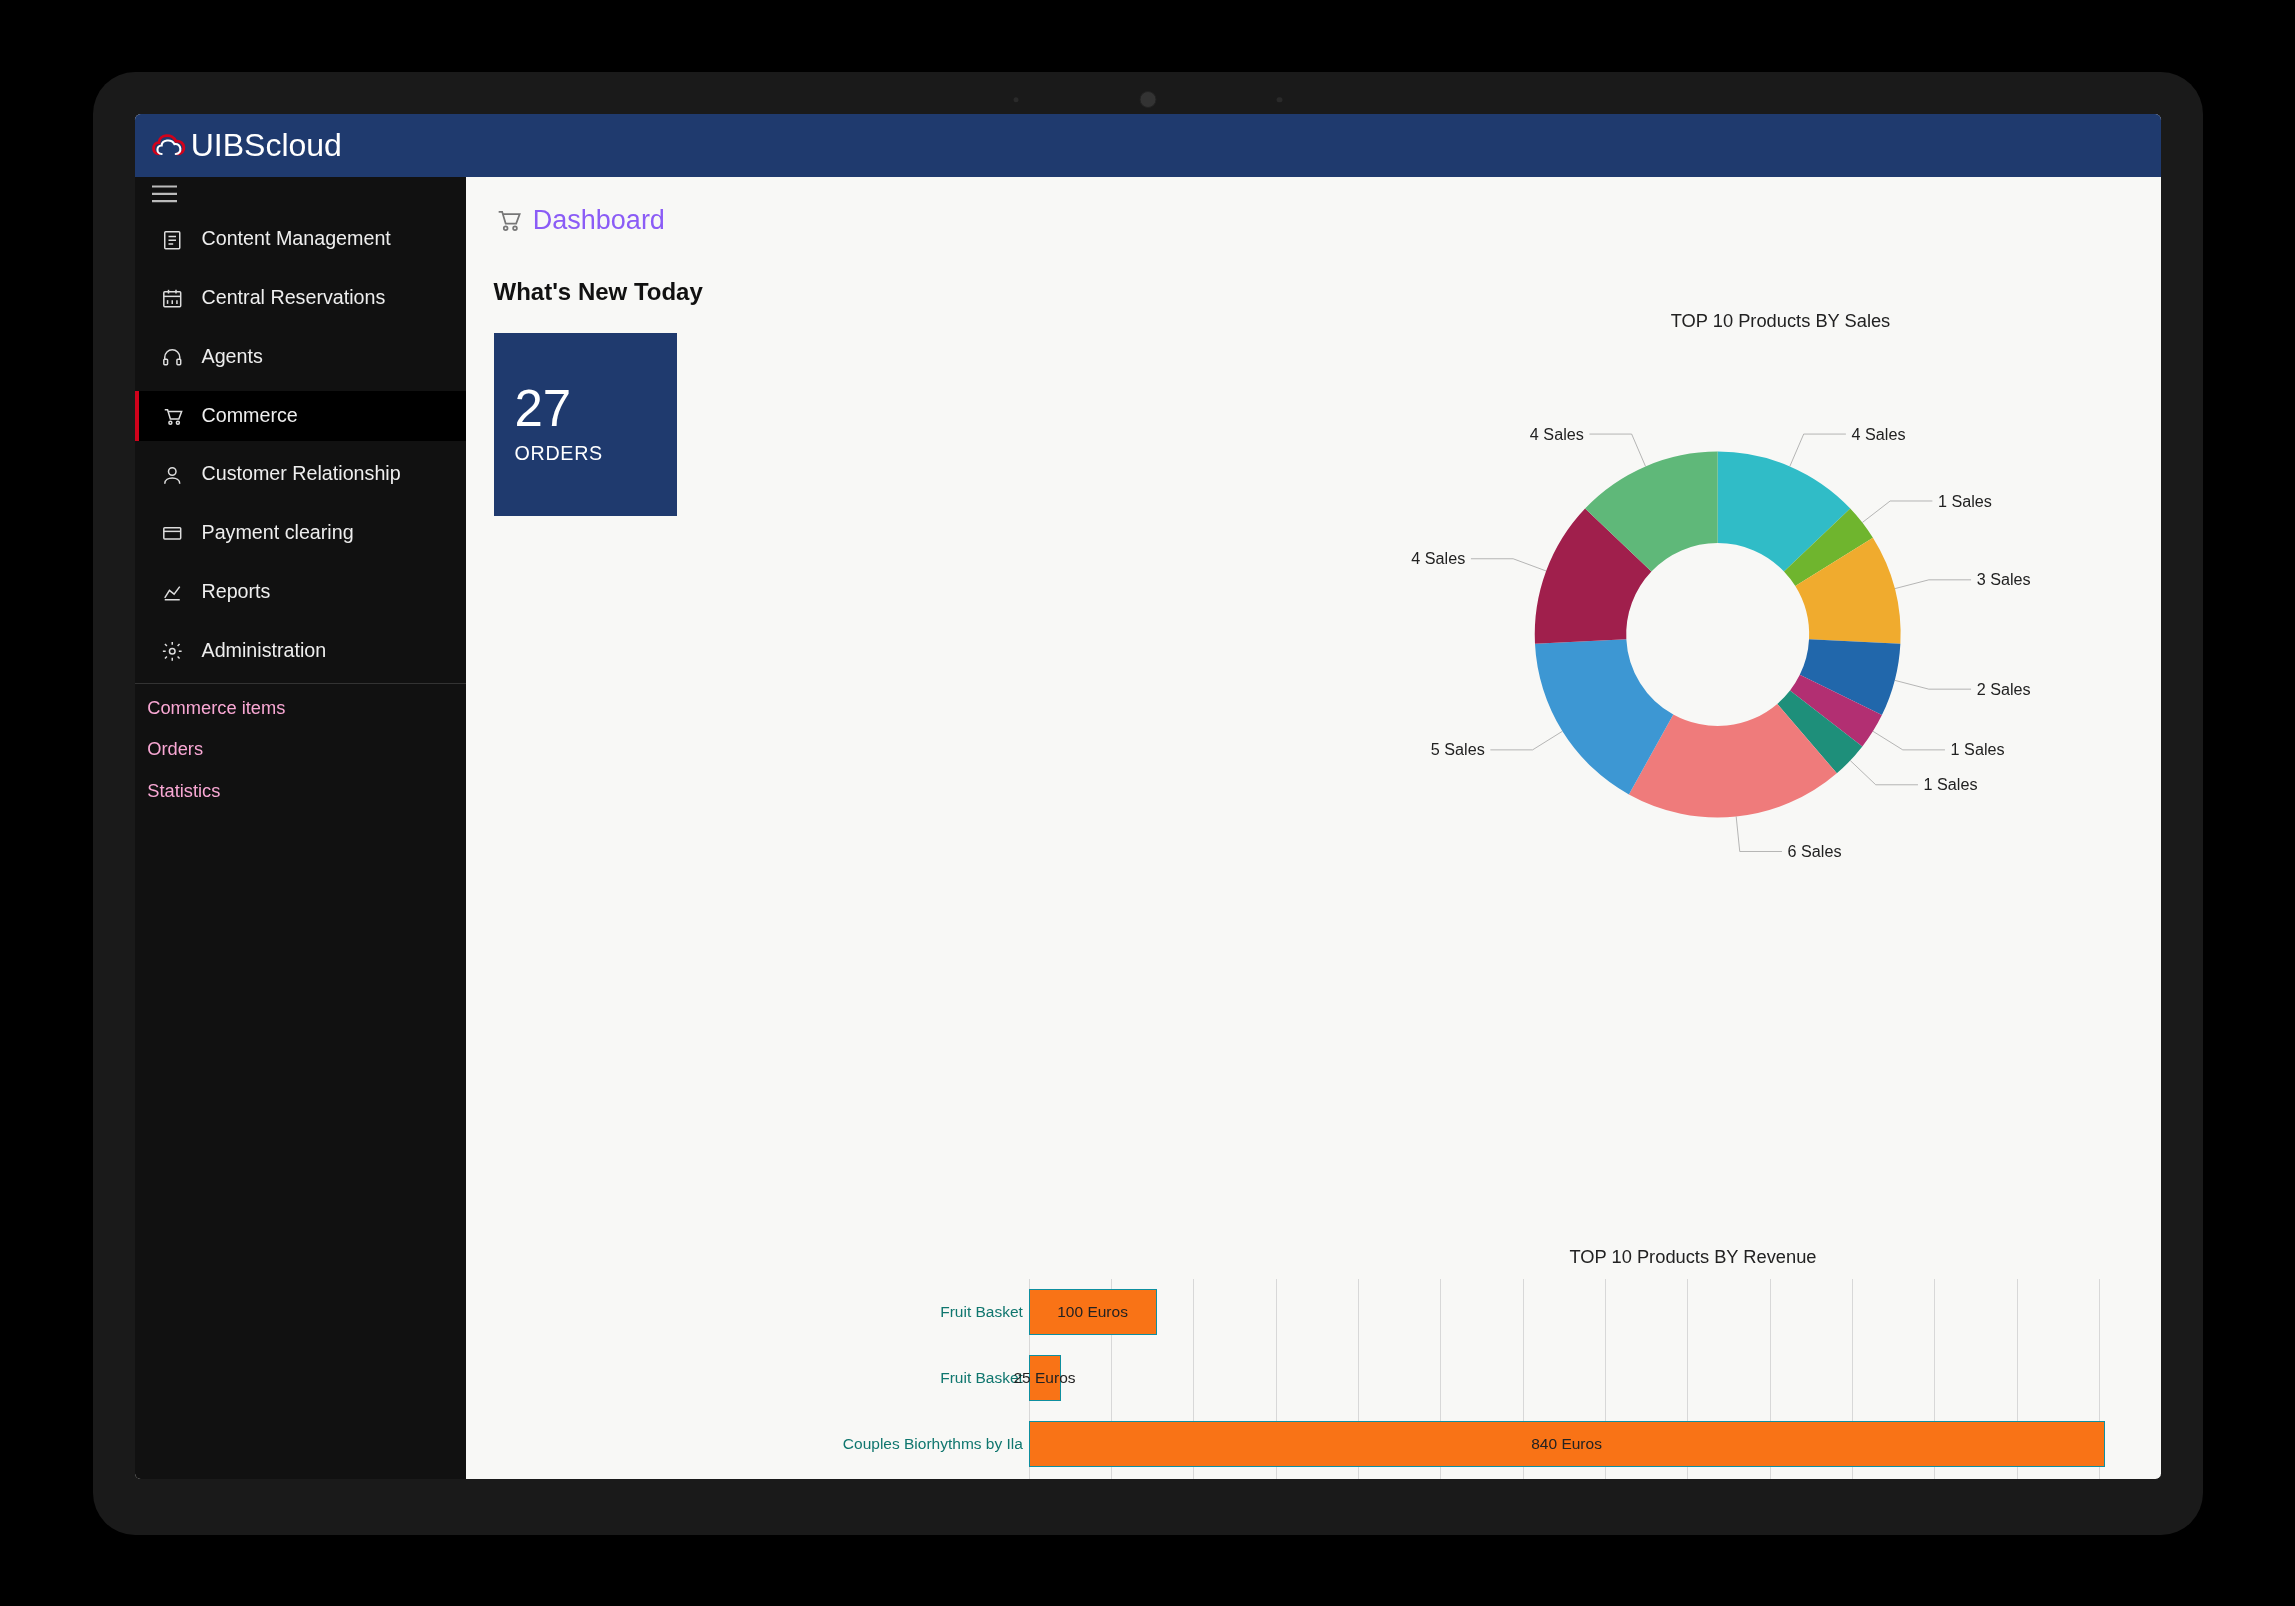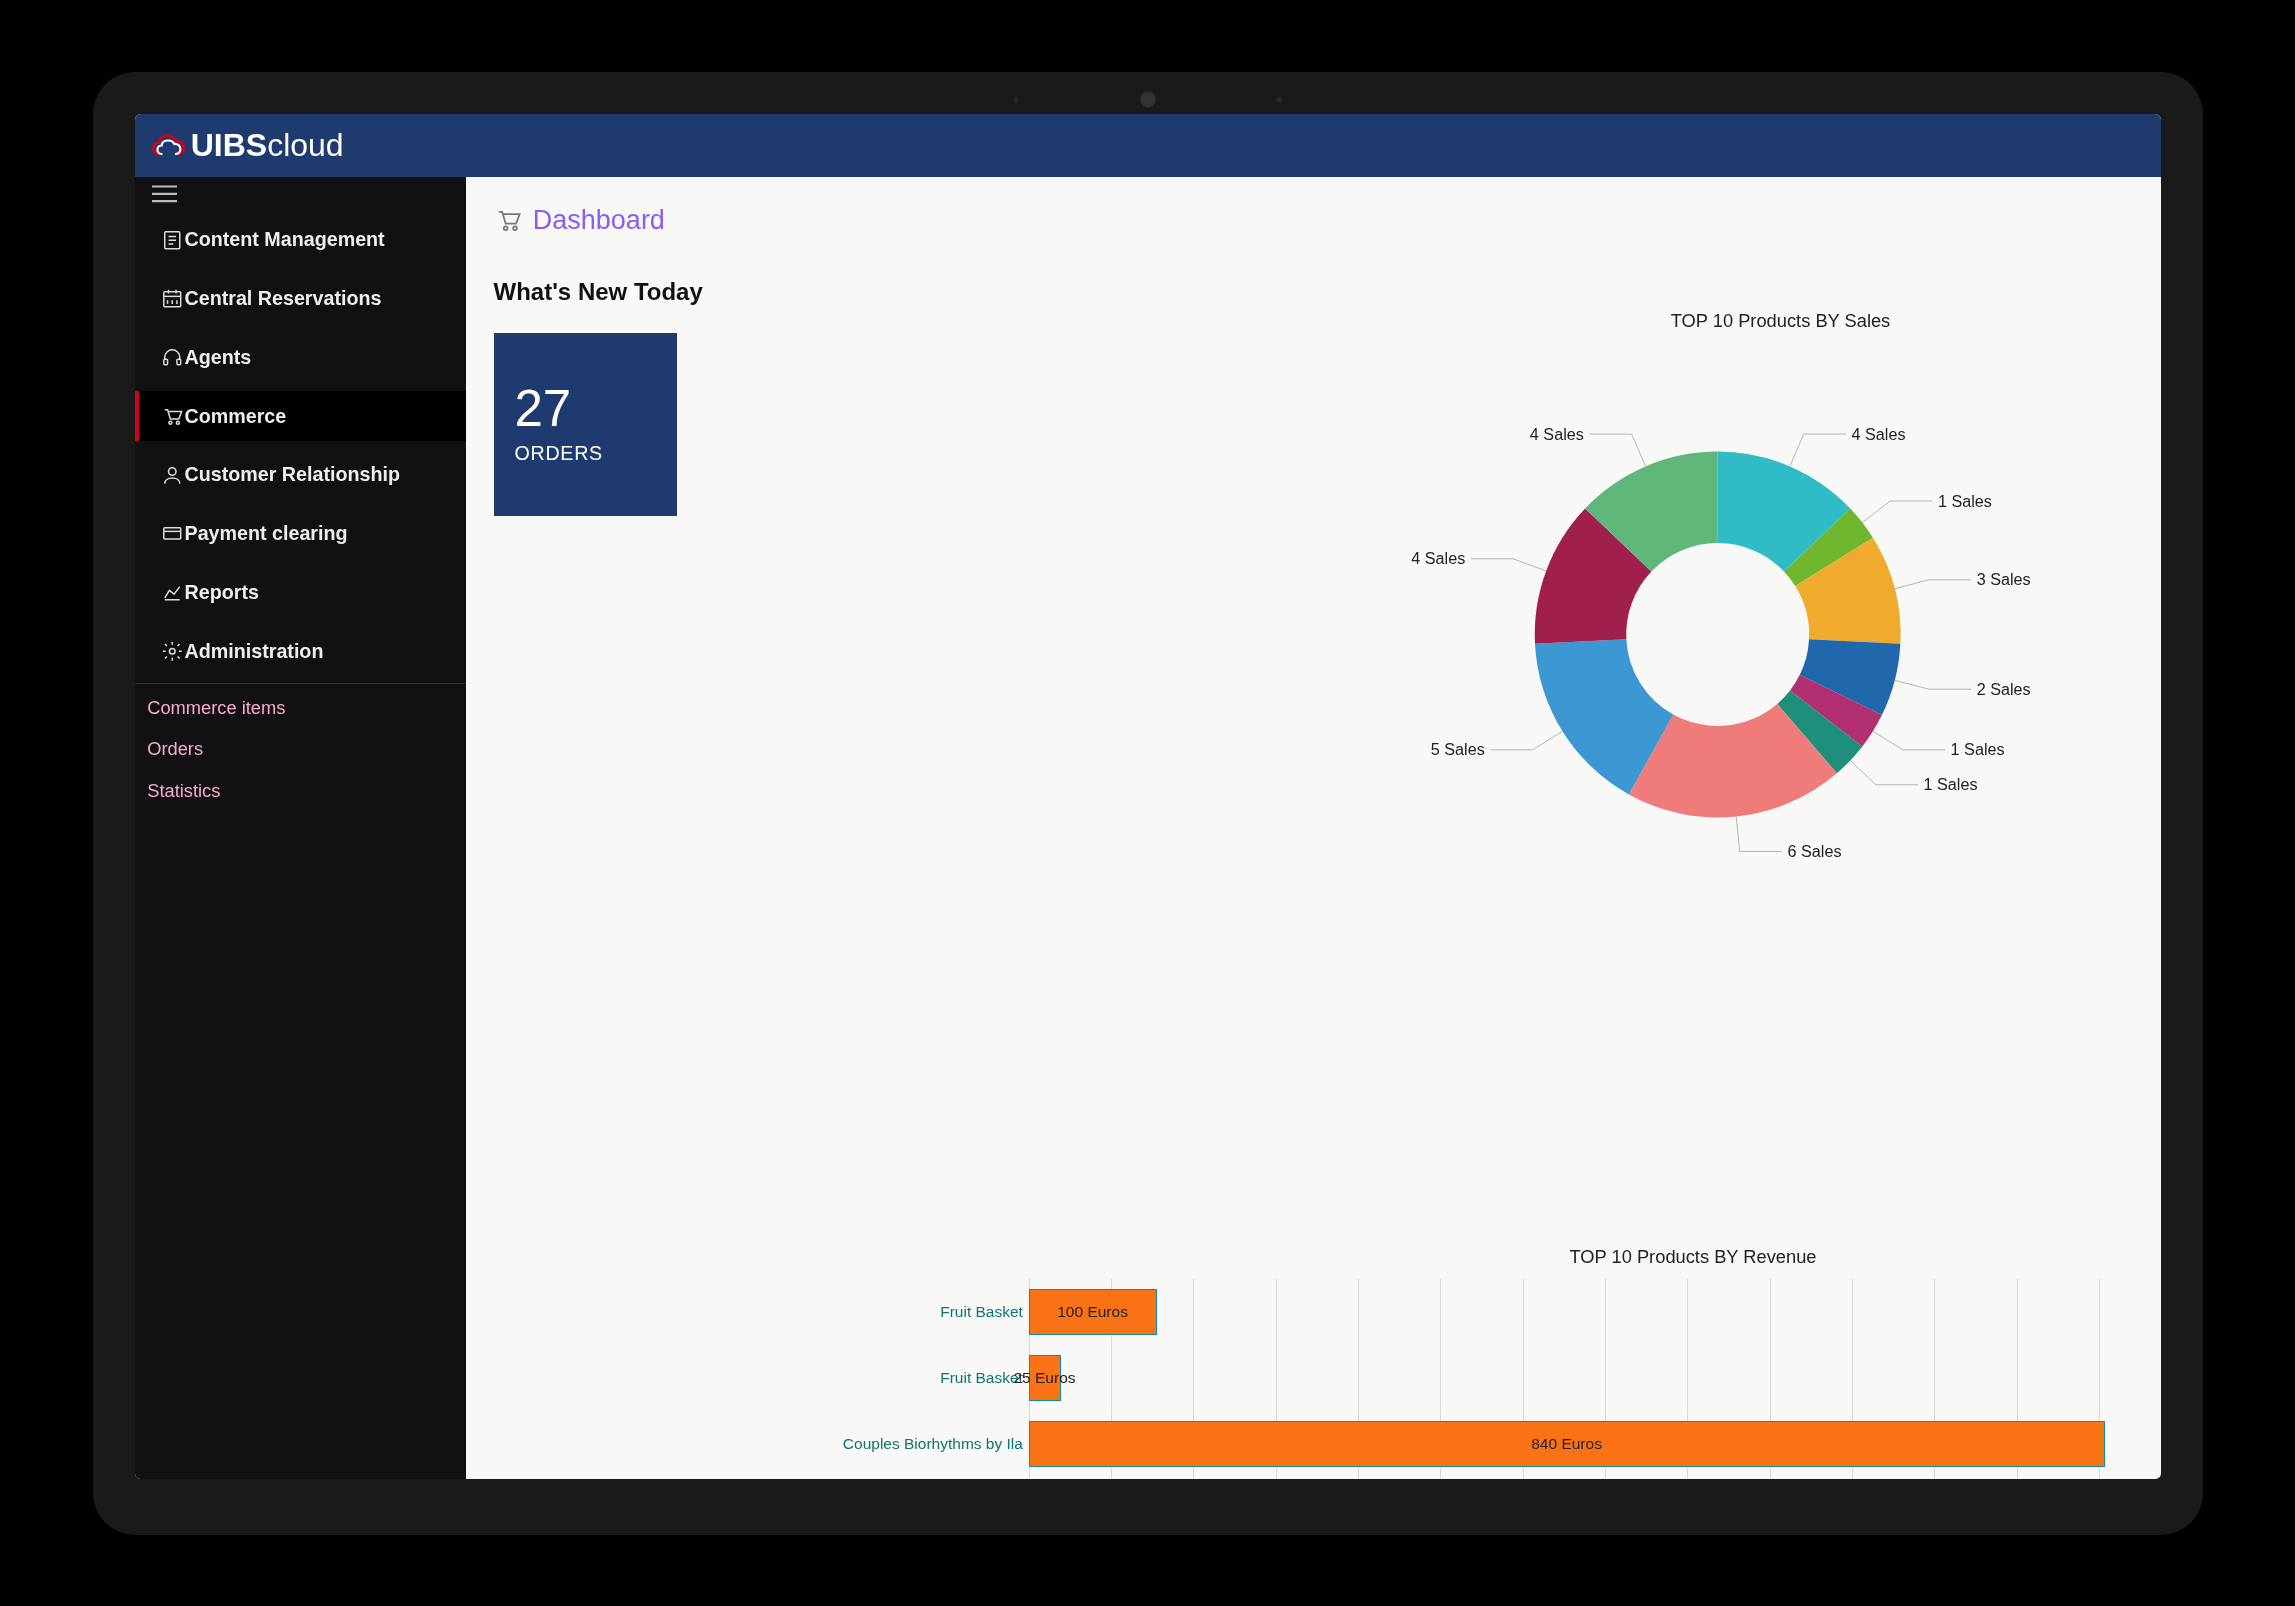--- a/index.html
+++ b/index.html
@@ -62,21 +62,21 @@
     display: flex;
     align-items: center;
     gap: 4.2px;
   }
   .logo-text {
     color: #fff;
     font-size: 32px;
     font-weight: 300;
     letter-spacing: 0px;
   }
-  .logo-text .bold { font-weight: 700; margin-top: 12px; }
+  .logo-text .bold { font-weight: 400; margin-top: 12px; }
   .body {
     flex: 1;
     display: flex;
     min-height: 0;
   }
   .sidebar {
     width: 331px;
     background: #111;
     color: #eee;
     display: flex;
@@ -86,27 +86,27 @@
   .hamburger {
     height: 34px;
     display: flex;
     align-items: center;
     padding-left: 17px;
     color: #bbb;
   }
   .hamburger svg { width: 25px; height: 19.7px; }
   .nav-item {
     display: flex;
-    align-items: center;
-    gap: 0;
+    align-items: flex-start;
+    gap: 17px;
     padding: 12.7px 15.5px 12.7px 21px;
     cursor: pointer;
     border-left: 4.2px solid transparent;
     margin: 4.2px 0;
-    font-weight: 700;
+    font-weight: 400;
   }
   .nav-item.active {
     background: #000;
     border-left-color: #d0021b;
   }
   .nav-icon {
     width: 25px;
     height: 25px;
     display: flex;
     align-items: center;

